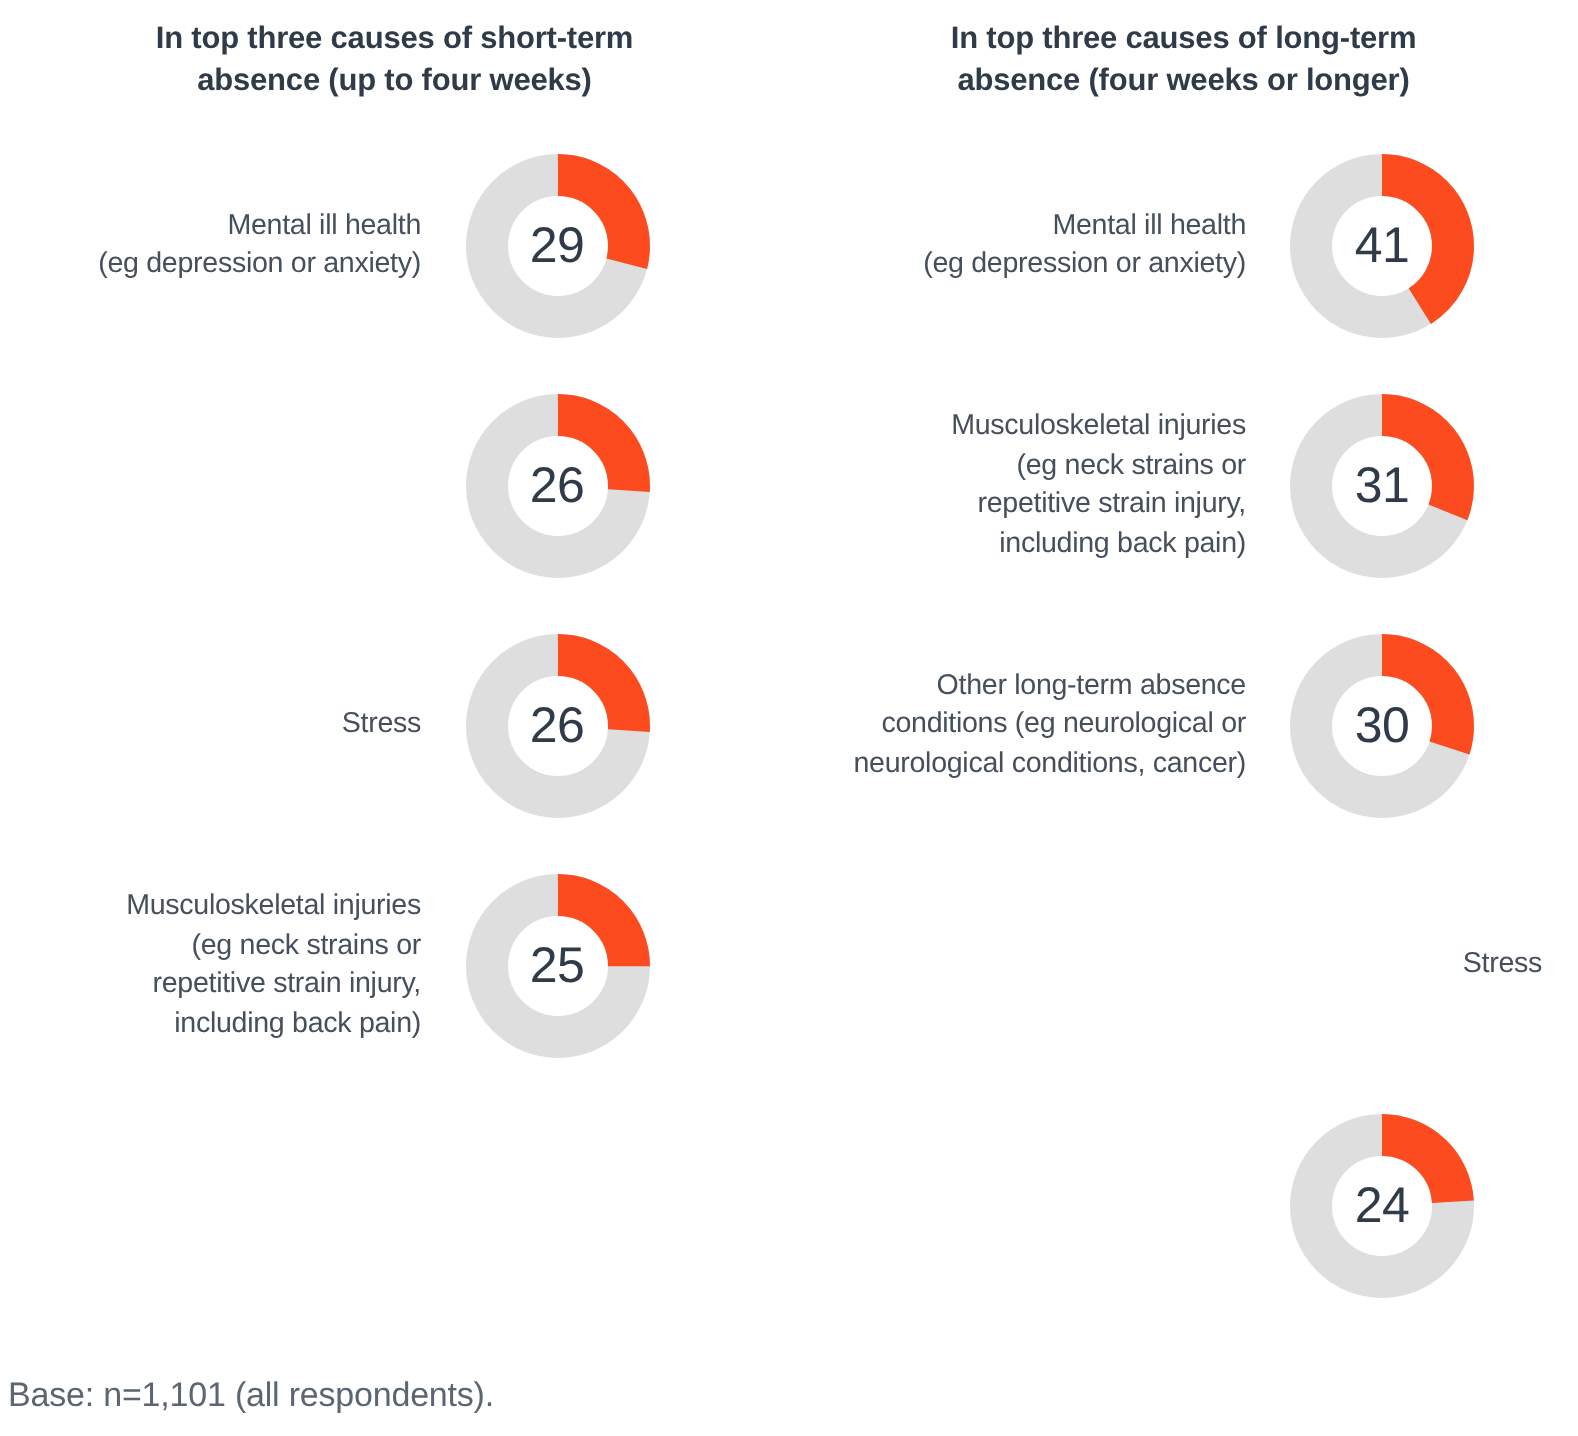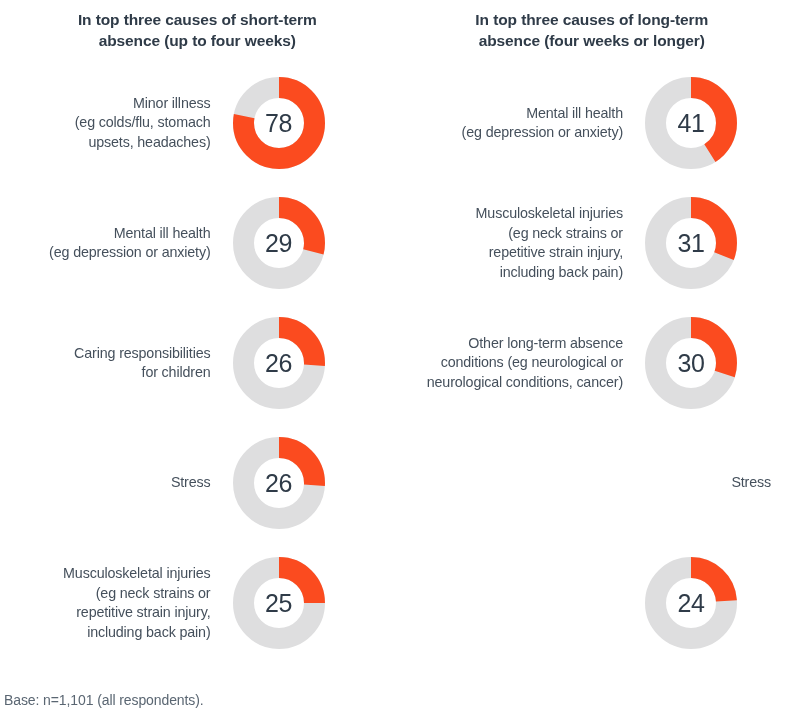--- a/index.html
+++ b/index.html
@@ -96,71 +96,53 @@
     justify-content: center;
     font-size: 25px;
     color: #2f3b48;
     letter-spacing: -0.3px;
   }
 
   .footnote {
     position: absolute;
     left: 4px;
     bottom: 10px;
-    font-size: 14px;
+    font-size: 17px;
     color: #5a6672;
     letter-spacing: -0.1px;
     text-align: right;
   }
 </style>
 </head>
 <body>
 
 <div class="board">
 
   <div class="columns">
 
     <div class="column left">
       <div class="col-title">
         <div>In top three causes of short-term</div>
         <div>absence (up to four weeks)</div>
       </div>
       <div class="rows">
           <div class="row">
             <div class="row-label">
-              <div>Minor illness</div>
-              <div>(eg colds/flu, stomach</div>
-              <div>upsets, headaches)</div>
-            </div>
-            <div class="donut">
-              <svg viewBox="0 0 100 100">
-                <circle cx="50" cy="50" r="35.5" fill="none" stroke="#dededf" stroke-width="21"></circle>
-                <circle cx="50" cy="50" r="35.5" fill="none" stroke="#fb4b1f" stroke-width="21" stroke-dasharray="173.981 223.053"></circle>
-              </svg>
-              <div class="value">78</div>
-            </div>
-          </div>
-          <div class="row">
-            <div class="row-label">
               <div>Mental ill health</div>
               <div>(eg depression or anxiety)</div>
             </div>
             <div class="donut">
               <svg viewBox="0 0 100 100">
                 <circle cx="50" cy="50" r="35.5" fill="none" stroke="#dededf" stroke-width="21"></circle>
                 <circle cx="50" cy="50" r="35.5" fill="none" stroke="#fb4b1f" stroke-width="21" stroke-dasharray="64.685 223.053"></circle>
               </svg>
               <div class="value">29</div>
             </div>
           </div>
           <div class="row">
-            <div class="row-label">
-              <div>Caring responsibilities</div>
-              <div>for children</div>
-            </div>
             <div class="donut">
               <svg viewBox="0 0 100 100">
                 <circle cx="50" cy="50" r="35.5" fill="none" stroke="#dededf" stroke-width="21"></circle>
                 <circle cx="50" cy="50" r="35.5" fill="none" stroke="#fb4b1f" stroke-width="21" stroke-dasharray="57.994 223.053"></circle>
               </svg>
               <div class="value">26</div>
             </div>
           </div>
           <div class="row">
             <div class="row-label">

